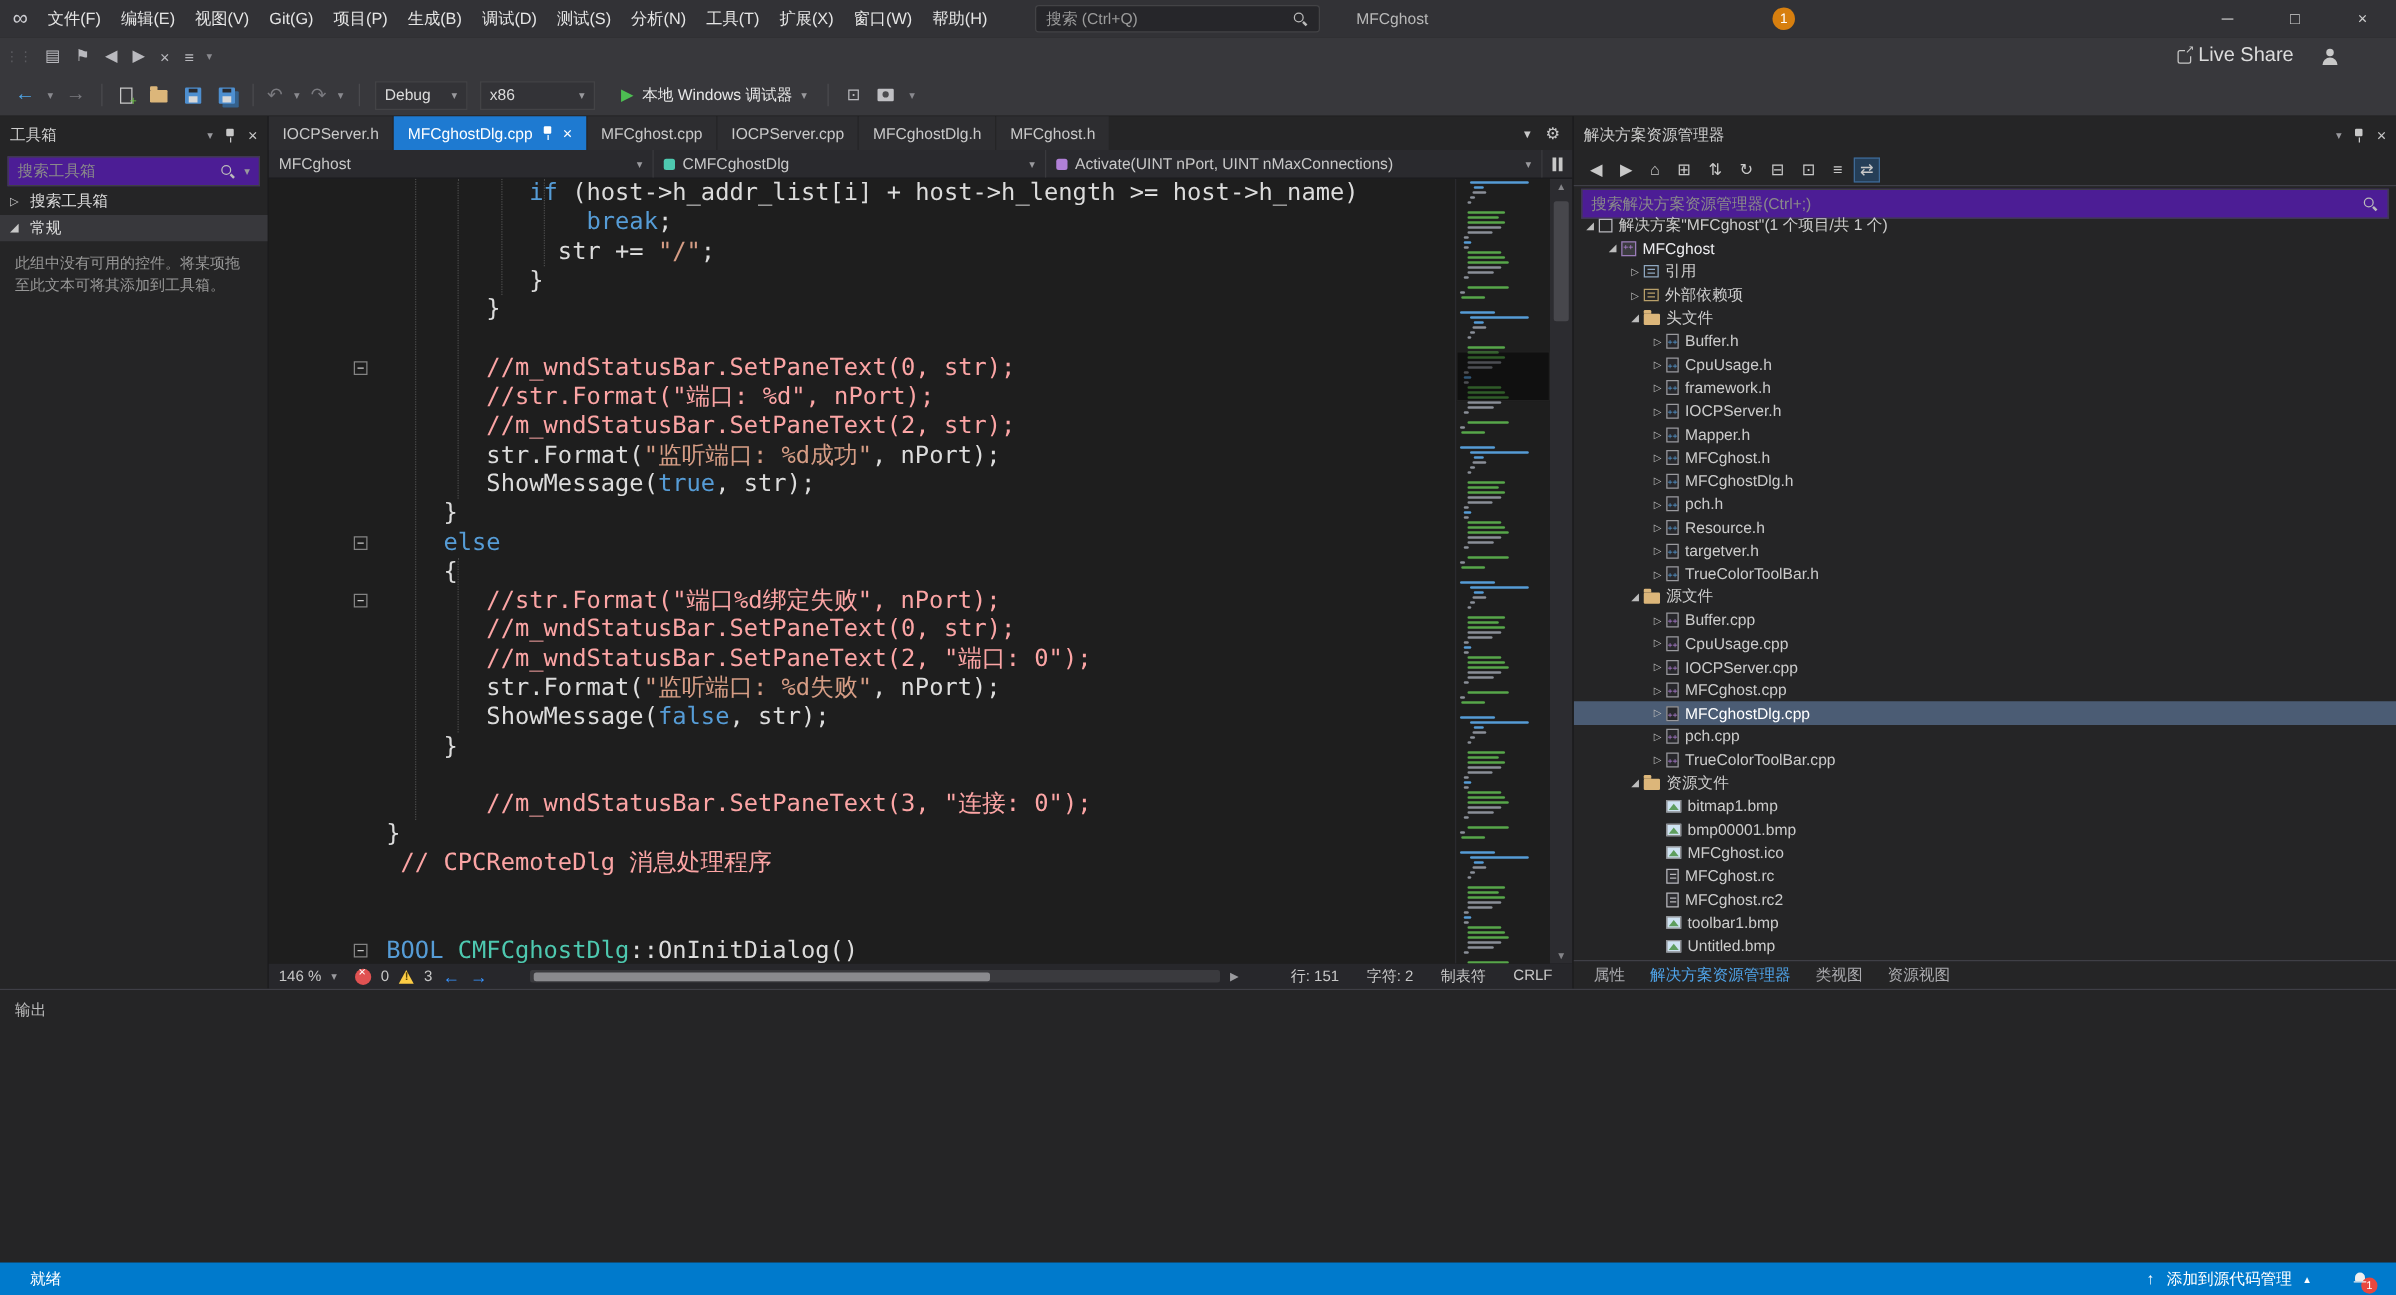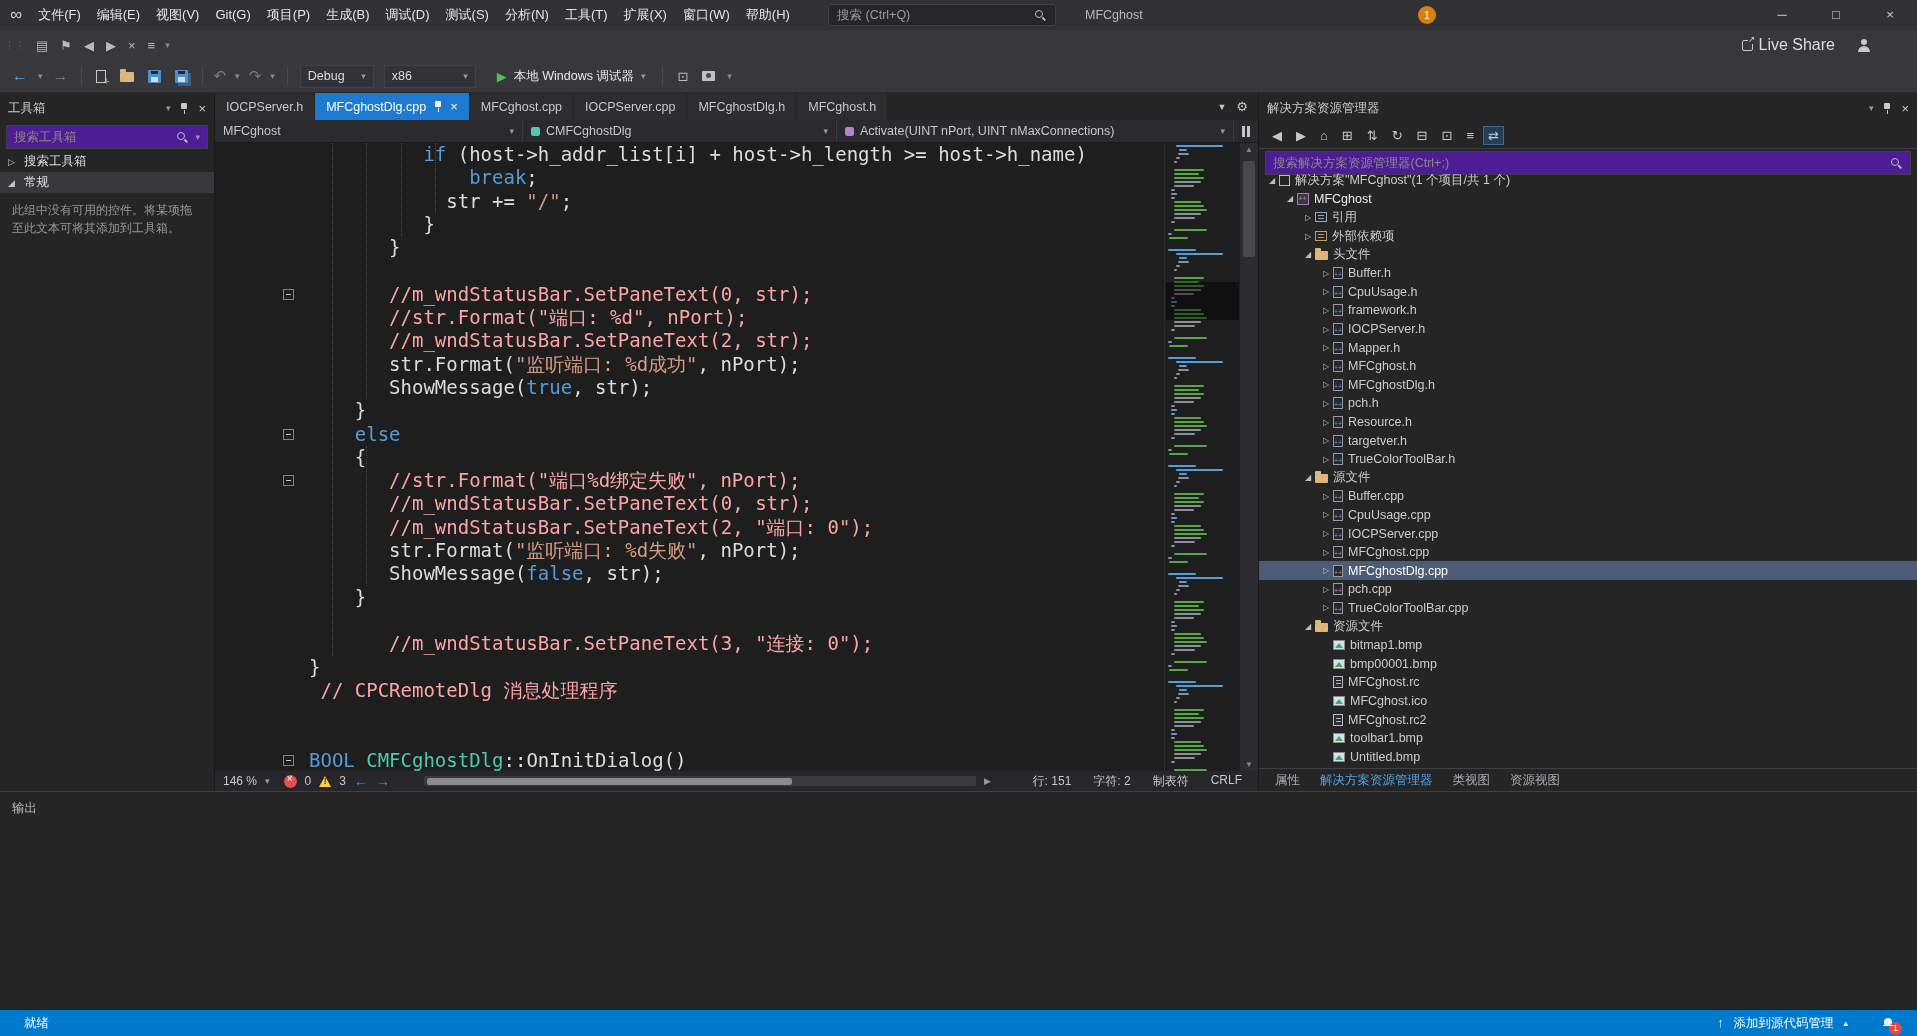--- a/index.html
+++ b/index.html
@@ -728,27 +728,27 @@
           <span class="ti ti-image"></span>
           <span class="tree-label">bitmap1.bmp</span>
         </div>
         <div class="tree-row" style="padding-left: 60px;">
           <span class="tree-arrow"></span>
           <span class="ti ti-image"></span>
           <span class="tree-label">bmp00001.bmp</span>
         </div>
         <div class="tree-row" style="padding-left: 60px;">
           <span class="tree-arrow"></span>
+          <span class="ti ti-image"></span>
+          <span class="tree-label">MFCghost.ico</span>
+        </div>
+        <div class="tree-row" style="padding-left: 60px;">
+          <span class="tree-arrow"></span>
           <span class="ti ti-rc"></span>
           <span class="tree-label">MFCghost.rc</span>
-        </div>
-        <div class="tree-row" style="padding-left: 60px;">
-          <span class="tree-arrow"></span>
-          <span class="ti ti-image"></span>
-          <span class="tree-label">MFCghost.ico</span>
         </div>
         <div class="tree-row" style="padding-left: 60px;">
           <span class="tree-arrow"></span>
           <span class="ti ti-rc"></span>
           <span class="tree-label">MFCghost.rc2</span>
         </div>
         <div class="tree-row" style="padding-left: 60px;">
           <span class="tree-arrow"></span>
           <span class="ti ti-image"></span>
           <span class="tree-label">toolbar1.bmp</span>

